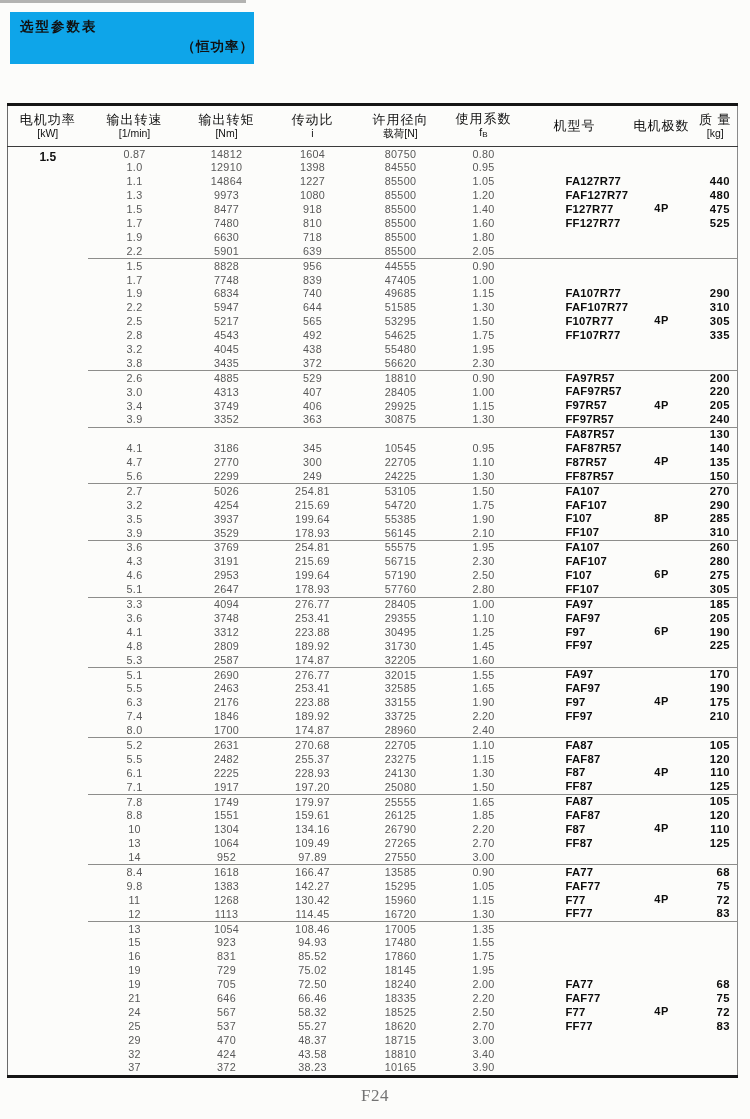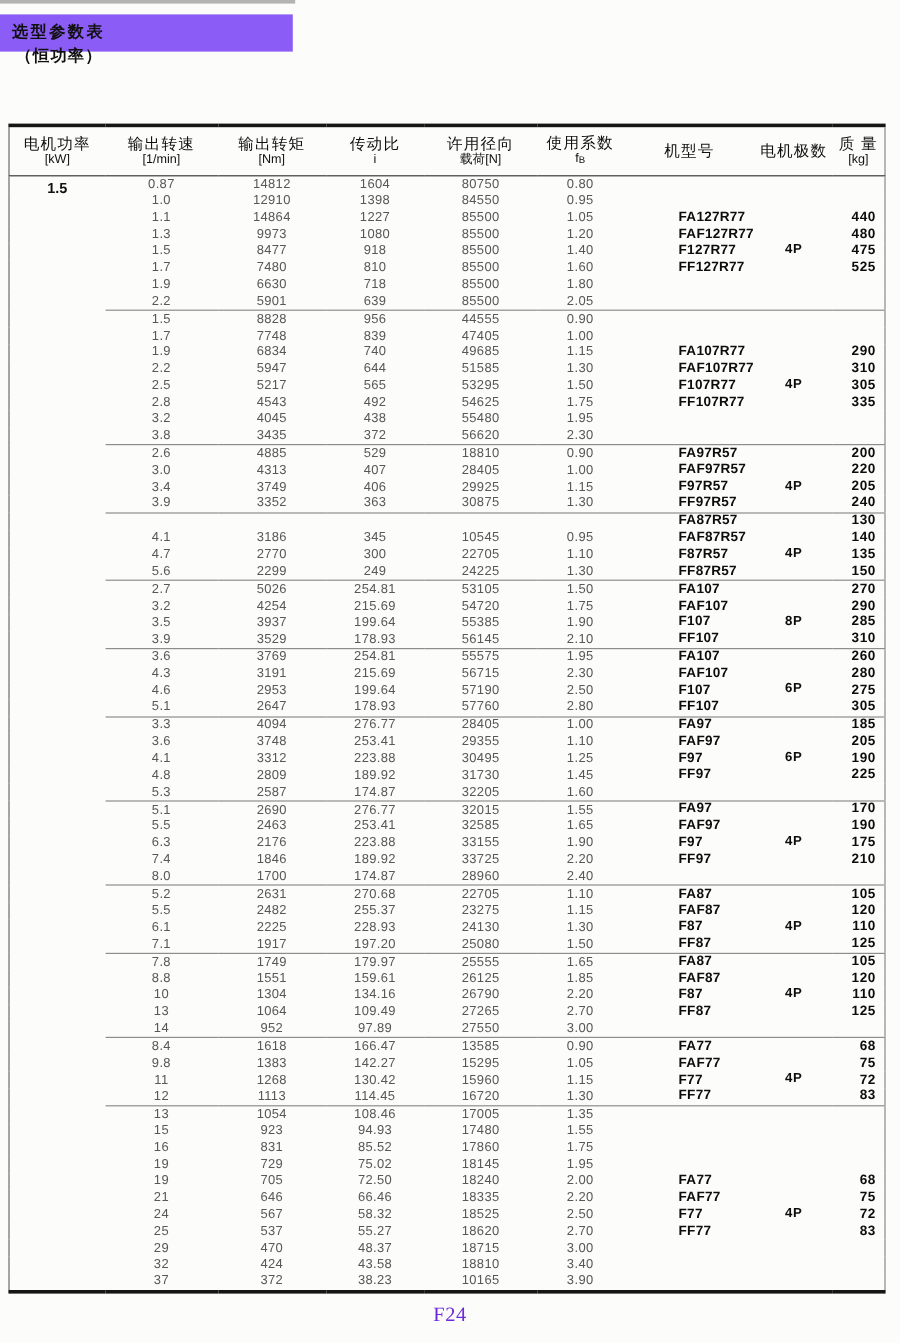--- a/index.html
+++ b/index.html
@@ -6,25 +6,25 @@
   body{
     width:750px;height:1119px;position:relative;
     background:#fcfcfa;
     font-family:"Liberation Sans","DejaVu Sans",sans-serif;
     overflow:hidden;
   }
   .top-strip{
     position:absolute;left:0;top:0;width:246px;height:3px;background:#b3b3b1;
   }
   .title-box{
-    position:absolute;left:0;top:12px;width:244px;height:31px;
-    background:#8b5cf6;color:#111;
+    position:absolute;left:10px;top:12px;width:244px;height:52px;
+    background:#0ea5e9;color:#111;
   }
   .title-line1{font-size:13.5px;font-weight:bold;letter-spacing:2px;padding:6px 0 0 10px;}
-  .title-line2{font-size:13.5px;font-weight:bold;letter-spacing:1px;padding:2px 0 0 13px;}
+  .title-line2{font-size:13.5px;font-weight:bold;letter-spacing:1px;padding:2px 0 0 13px;text-align:right;}
 
   .table-wrap{position:absolute;left:7px;top:103px;width:730px;}
   table{
     border-collapse:collapse;table-layout:fixed;width:730px;
     border-left:1px solid #6a6a6a;border-right:1px solid #8a8a8a;
     border-top:3px solid #151515;border-bottom:3px solid #151515;
   }
   thead th{
     border-bottom:1.5px solid #3a3a3a;
     font-weight:normal;color:#111;text-align:center;
@@ -50,21 +50,21 @@
   }
   td.c-poles{font-weight:bold;color:#0c0c0c;font-size:11px;vertical-align:middle;letter-spacing:0.5px;}
   td.c-poles .poles-label{position:relative;top:6px;display:inline-block;}
   td.c-weight{
     text-align:right;padding-right:7px;font-weight:bold;color:#0c0c0c;
     font-size:11.3px;letter-spacing:0.5px;
   }
   .footer{
     position:absolute;left:0;top:1086px;width:750px;text-align:center;
     font-family:"Liberation Serif","DejaVu Serif",serif;
-    font-size:17px;color:#6d28d9;letter-spacing:0.5px;
+    font-size:17px;color:#737373;letter-spacing:0.5px;
   }
 </style>
 </head>
 <body>
 
 <div class="top-strip"></div>
 
 <div class="title-box">
   <div class="title-line1">选型参数表</div>
   <div class="title-line2">（恒功率）</div>

